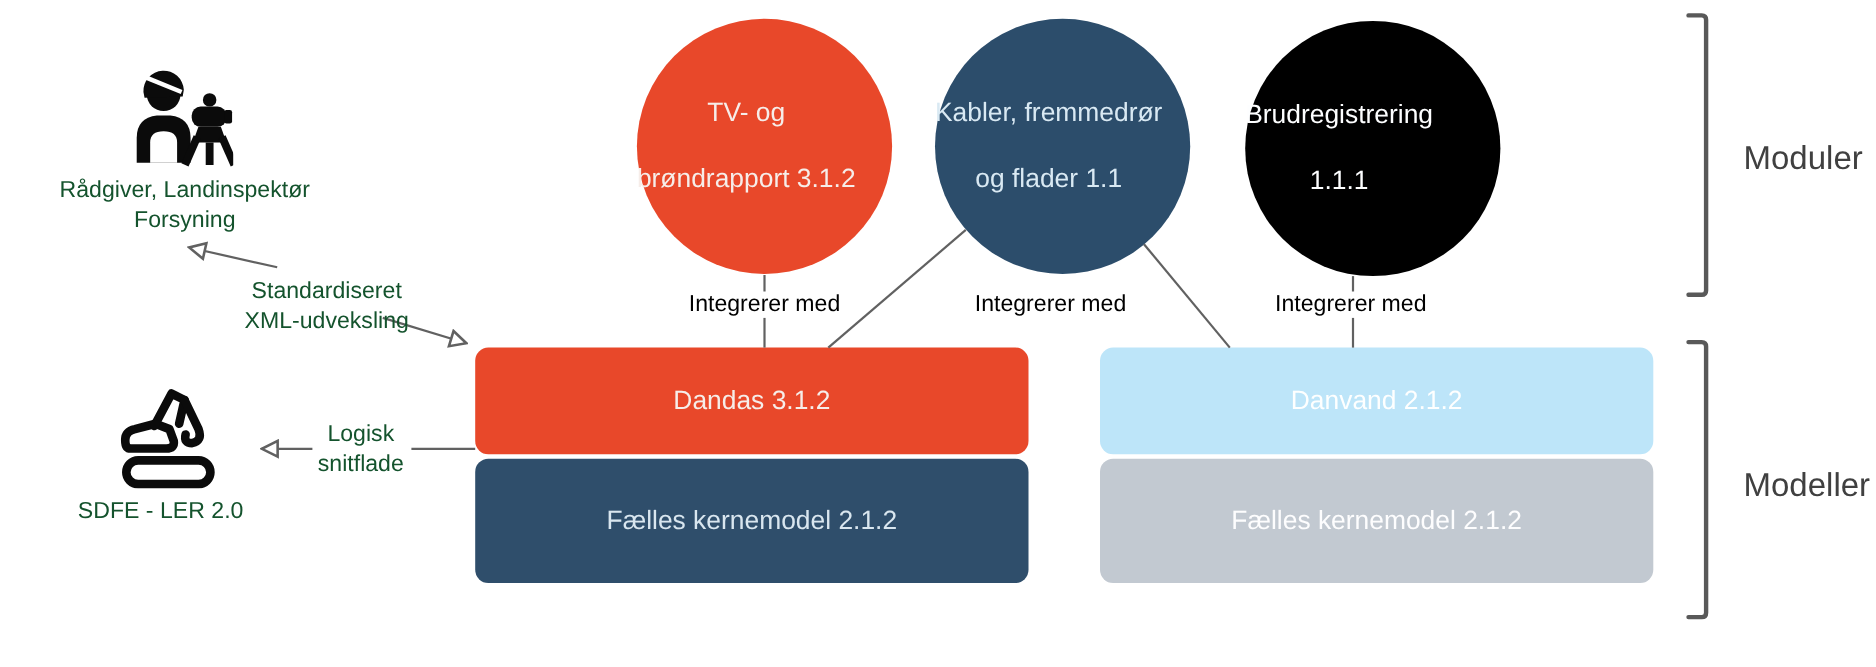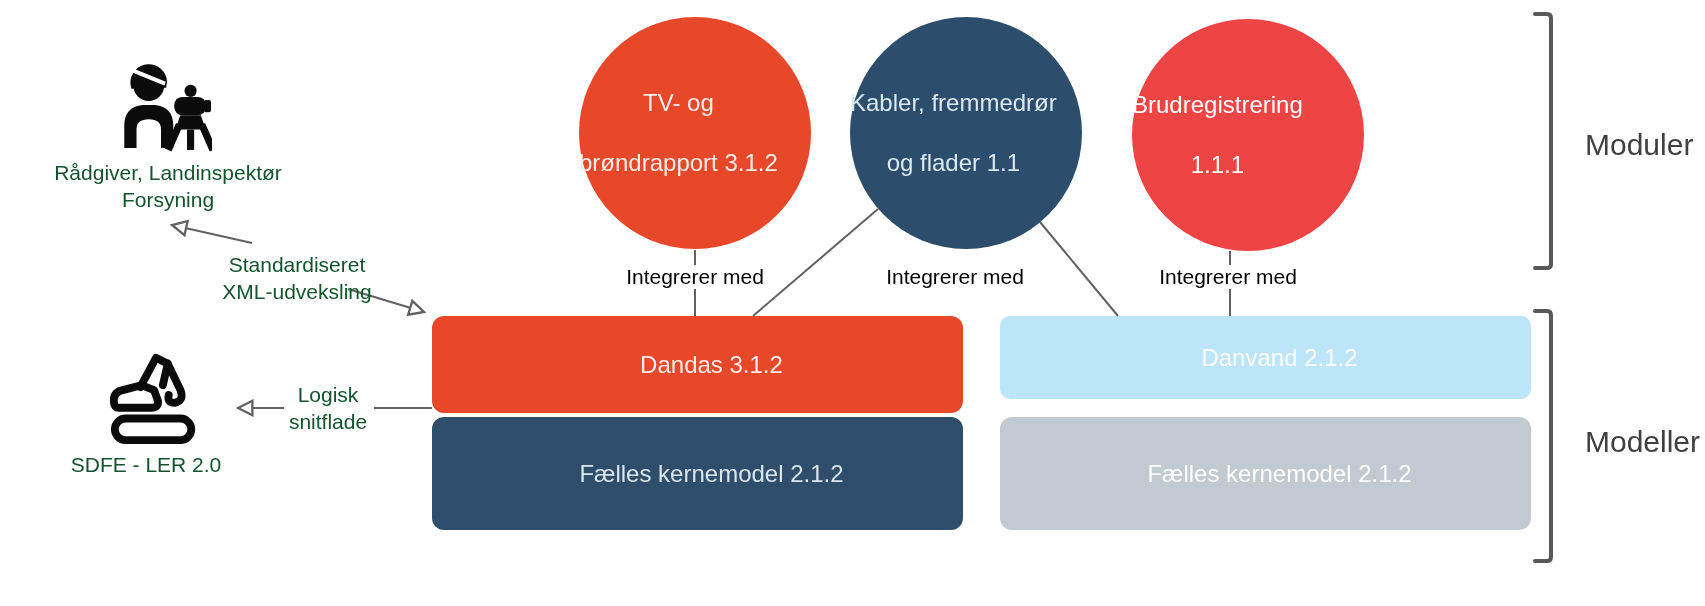--- a/index.html
+++ b/index.html
@@ -5,21 +5,21 @@
   html,body{margin:0;padding:0;background:#ffffff;}
   body{font-family:"Liberation Sans", sans-serif;}
   .stage{position:relative;width:1705px;height:606px;background:#ffffff;overflow:hidden;}
 
   .circle{position:absolute;width:232px;height:232px;border-radius:50%;
           display:flex;align-items:center;justify-content:flex-start;text-align:center;
           font-size:24px;line-height:1.25;z-index:1;}
   .circle .lbl{white-space:pre-line;}
 
   .box{position:absolute;border-radius:12px;display:flex;align-items:center;justify-content:center;
-       text-align:center;font-size:24px;z-index:1;padding-left:28px;}
+       text-align:center;font-size:24px;z-index:1;}
 
   .txt{position:absolute;color:#14532d;font-size:21px;line-height:1.28;text-align:center;z-index:3;}
 
   .conn-label{position:absolute;width:170px;height:24px;line-height:24px;text-align:center;
               color:#000000;font-size:21px;background:#ffffff;z-index:3;}
 
   .bracket-label{position:absolute;color:#404040;font-size:30px;z-index:3;}
 
   .overlay{position:absolute;left:0;top:0;z-index:2;pointer-events:none;}
   .icon-svg{position:absolute;z-index:1;}
@@ -51,32 +51,32 @@
   </svg>
 
   <div class="circle" style="left: 579px; top: 17px; background-color: rgb(232, 72, 42); color: rgb(246, 237, 233);">
     <div class="lbl"><span>TV- og</span><br>
     <span>brøndrapport 3.1.2</span></div>
   </div>
   <div class="circle" style="left: 850px; top: 17px; background-color: rgb(44, 77, 107); color: rgb(217, 233, 243);">
     <div class="lbl"><span>Kabler, fremmedrør</span><br>
     <span>og flader 1.1</span></div>
   </div>
-  <div class="circle" style="left: 1132px; top: 19px; background-color: #ef4444; color: rgb(253, 254, 255);">
+  <div class="circle" style="left: 1132px; top: 19px; background-color: #000000; color: rgb(253, 254, 255);">
     <div class="lbl"><span>Brudregistrering</span><br>
     <span>1.1.1</span></div>
   </div>
 
   <div class="box" style="left: 432px; top: 316px; width: 503px; height: 97px; background-color: rgb(232, 72, 42); color: rgb(246, 237, 233);">
     <span>Dandas 3.1.2</span>
   </div>
   <div class="box" style="left: 432px; top: 417px; width: 503px; height: 113px; background-color: rgb(47, 78, 107); color: rgb(217, 230, 239);">
     <span>Fælles kernemodel 2.1.2</span>
   </div>
-  <div class="box" style="left: 1000px; top: 316px; width: 503px; height: 83px; background-color: rgb(189, 229, 249); color: rgb(254, 255, 255); border-radius: 10px;">
+  <div class="box" style="left: 1000px; top: 316px; width: 503px; height: 97px; background-color: rgb(189, 229, 249); color: rgb(254, 255, 255);">
     <span>Danvand 2.1.2</span>
   </div>
   <div class="box" style="left: 1000px; top: 417px; width: 503px; height: 113px; background-color: rgb(194, 201, 209); color: rgb(253, 253, 254);">
     <span>Fælles kernemodel 2.1.2</span>
   </div>
 
   <div class="conn-label" style="left:610px;top:265px;">Integrerer med</div>
   <div class="conn-label" style="left:870px;top:265px;">Integrerer med</div>
   <div class="conn-label" style="left:1143px;top:265px;">Integrerer med</div>
 

